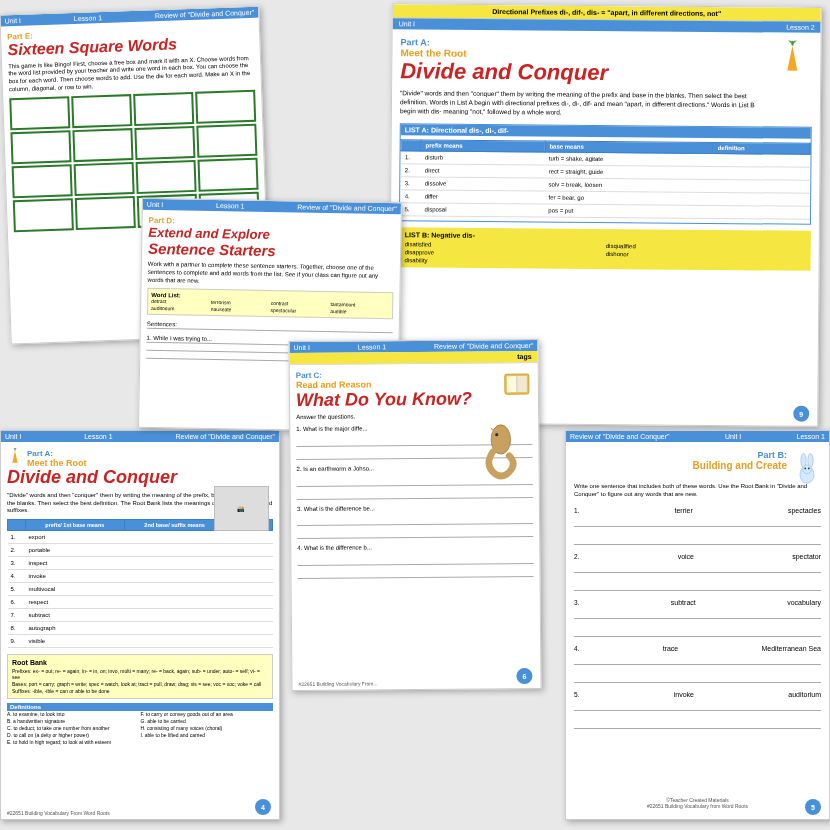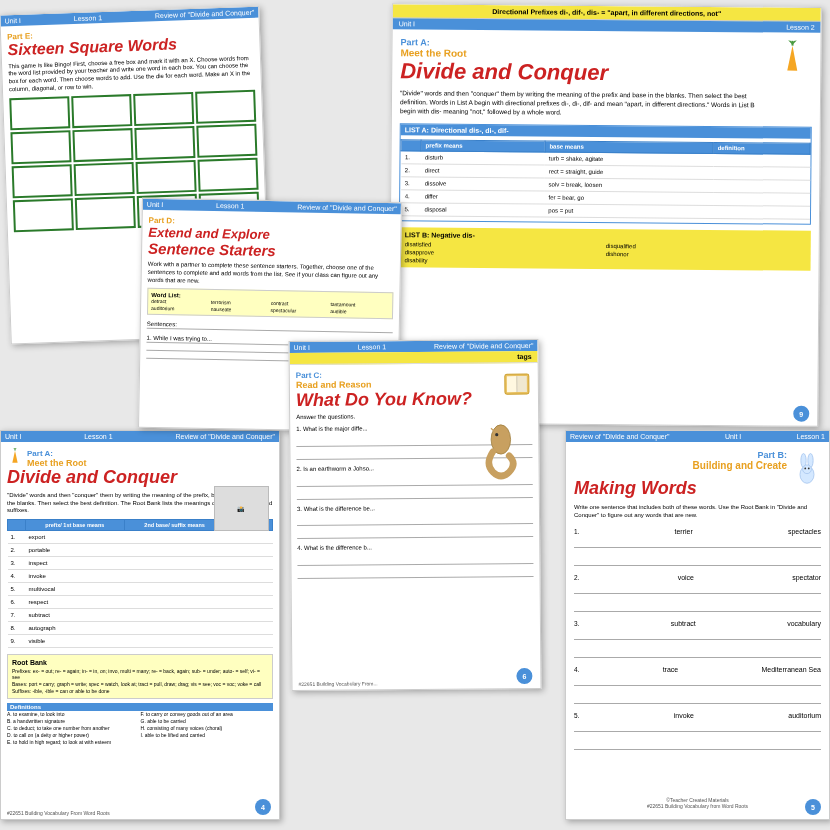--- a/index.html
+++ b/index.html
@@ -789,21 +789,20 @@
         <svg viewBox="0 0 30 40" width="28" height="35">
           <ellipse cx="15" cy="28" rx="8" ry="10" fill="#d4e8ff" stroke="#aac8ef" stroke-width="1"></ellipse>
           <ellipse cx="11" cy="12" rx="3" ry="8" fill="#d4e8ff" stroke="#aac8ef" stroke-width="1"></ellipse>
           <ellipse cx="19" cy="12" rx="3" ry="8" fill="#d4e8ff" stroke="#aac8ef" stroke-width="1"></ellipse>
           <circle cx="15" cy="22" r="5" fill="#d4e8ff" stroke="#aac8ef" stroke-width="1"></circle>
           <circle cx="13" cy="21" r="1" fill="#333"></circle>
           <circle cx="17" cy="21" r="1" fill="#333"></circle>
         </svg>
       </div>
     </div>
-    <div style="color:#cc2222;font-size:18px;font-weight:bold;font-style:italic;">Making Words</div>
     <div style="font-size:6px;margin:4px 0;line-height:1.4;">Write one sentence that includes both of these words. Use the Root Bank in "Divide and Conquer" to figure out any words that are new.</div>
 
     <div>
       <div>
         <div class="words-row">
           <span class="row-number">1.</span>
           <span>terrier</span>
           <span>spectacles</span>
         </div>
         <div class="words-answer-line"></div>

